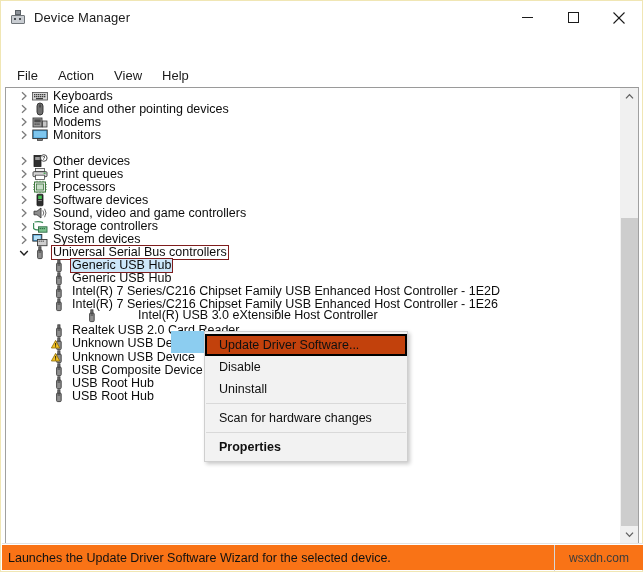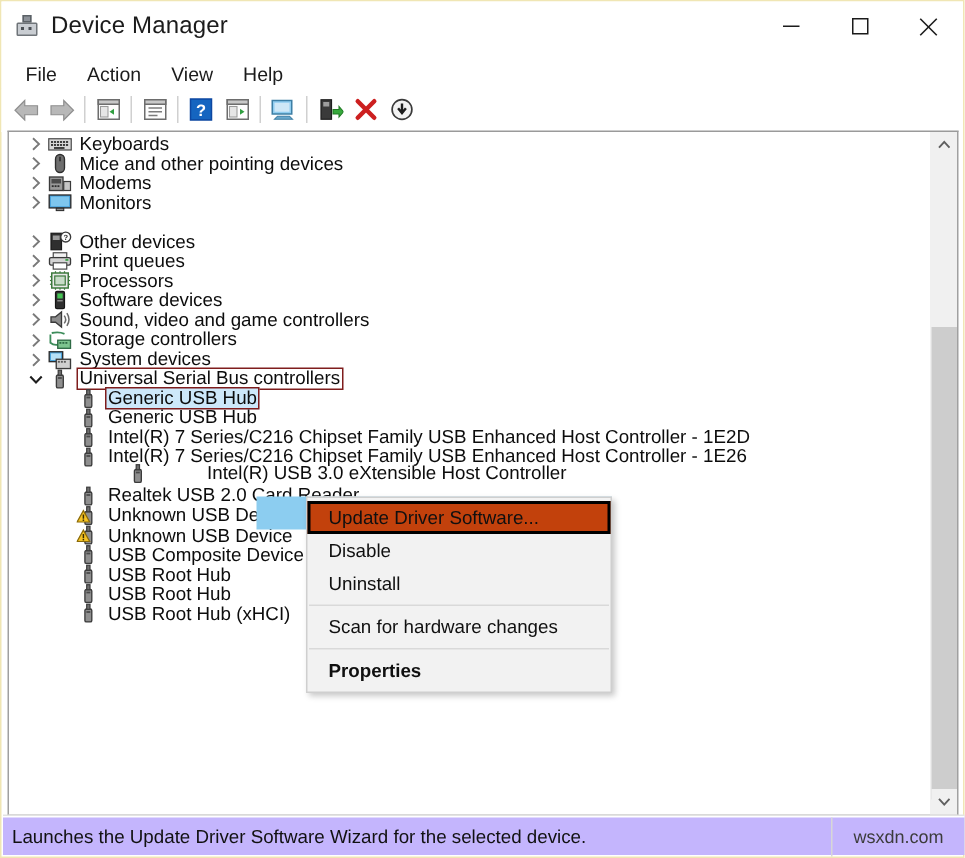--- a/index.html
+++ b/index.html
@@ -57,21 +57,21 @@
   }
   #app-icon .ic-d1, #app-icon .ic-d2 {
     position: absolute;
     width: 2px; height: 2px;
     background: #4a4f54;
     top: 8px;
   }
   #app-icon .ic-d1 { left: 4px; }
   #app-icon .ic-d2 { left: 9px; }
   #title-text {
-    font-size: 16px;
+    font-size: 13px;
     color: #1b1b1b;
     letter-spacing: 0.1px;
   }
   .caption-btns {
     position: absolute;
     right: 0; top: 0;
     height: 33px;
     display: flex;
   }
   .cap-btn {
@@ -81,23 +81,24 @@
     align-items: center;
     justify-content: center;
     background: transparent;
   }
   .cap-btn svg { display: block; }
 
   
   #menubar {
     height: 25px;
     display: flex;
-    align-items: flex-end;
+    align-items: flex-start;
     padding-left: 7px;
     background: #ffffff;
+    margin-top: 32px;
   }
   .menu-item {
     font-size: 13px;
     color: #1b1b1b;
     padding: 2px 9px;
     margin-right: 2px;
     white-space: nowrap;
   }
 
   
@@ -263,21 +264,21 @@
     z-index: 30;
   }
 
   
   #statusbar {
     position: absolute;
     left: 1px;
     bottom: 1px;
     width: 641px;
     height: 26px;
-    background: #c4b5fd;
+    background: #f97316;
     border-top: 1px solid #ffffff;
     display: flex;
     align-items: center;
     box-sizing: border-box;
   }
   #status-text {
     font-size: 12.5px;
     color: #111111;
     padding-left: 6px;
     flex: 1 1 auto;
@@ -765,31 +766,20 @@
           <span class="chev"></span>
           <span class="ricon">
             <svg width="16" height="14" viewBox="0 0 16 14">
               <rect x="5.6" y="4" width="4.6" height="8.6" rx="1" fill="#8f8f8f" stroke="#3b3b3b" stroke-width="0.9"></rect>
               <rect x="6.8" y="0.8" width="2.2" height="3.4" fill="#6f6f6f" stroke="#3b3b3b" stroke-width="0.8"></rect>
               <rect x="6.6" y="5.4" width="2.6" height="1.2" fill="#4b4b4b"></rect>
             </svg>
           </span>
           <span class="rlabel">USB Root Hub</span>
         </div>
-        <div class="row" style="top: 314.7px; left: 29px;">
-          <span class="chev"></span>
-          <span class="ricon">
-            <svg width="16" height="14" viewBox="0 0 16 14">
-              <rect x="5.6" y="4" width="4.6" height="8.6" rx="1" fill="#8f8f8f" stroke="#3b3b3b" stroke-width="0.9"></rect>
-              <rect x="6.8" y="0.8" width="2.2" height="3.4" fill="#6f6f6f" stroke="#3b3b3b" stroke-width="0.8"></rect>
-              <rect x="6.6" y="5.4" width="2.6" height="1.2" fill="#4b4b4b"></rect>
-            </svg>
-          </span>
-          <span class="rlabel">USB Root Hub (xHCI)</span>
-        </div>
       </div>
 
     <div id="vscroll">
       <div class="sb-arrow" id="sb-up">
         <svg width="9" height="7" viewBox="0 0 9 7">
             <path d="M1 5.4 L4.5 1.6 L8 5.4" fill="none" stroke="#606060" stroke-width="1.3"></path>
           </svg>
       </div>
       <div id="sb-track-top"></div>
       <div id="sb-thumb"></div>

